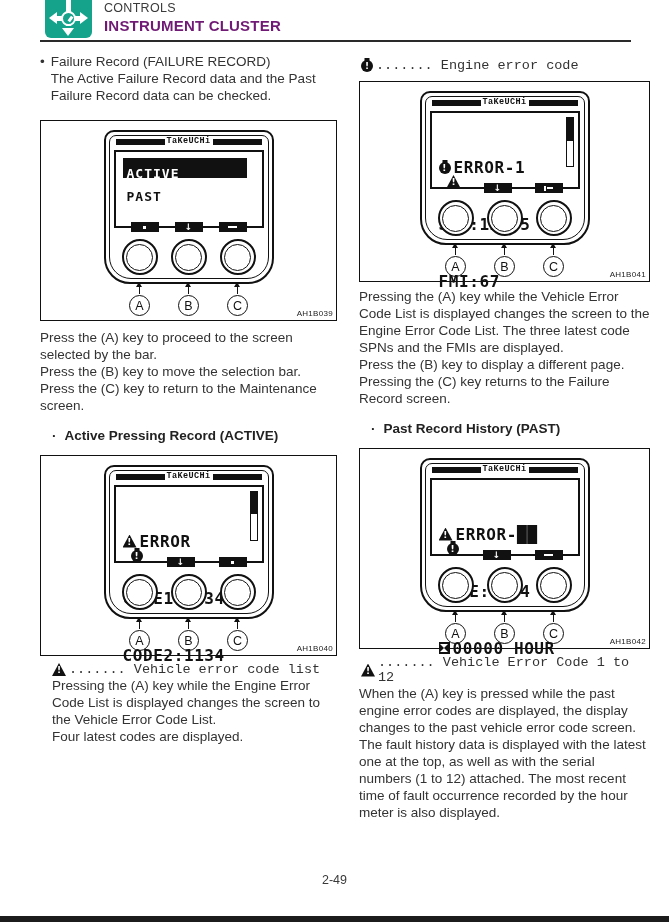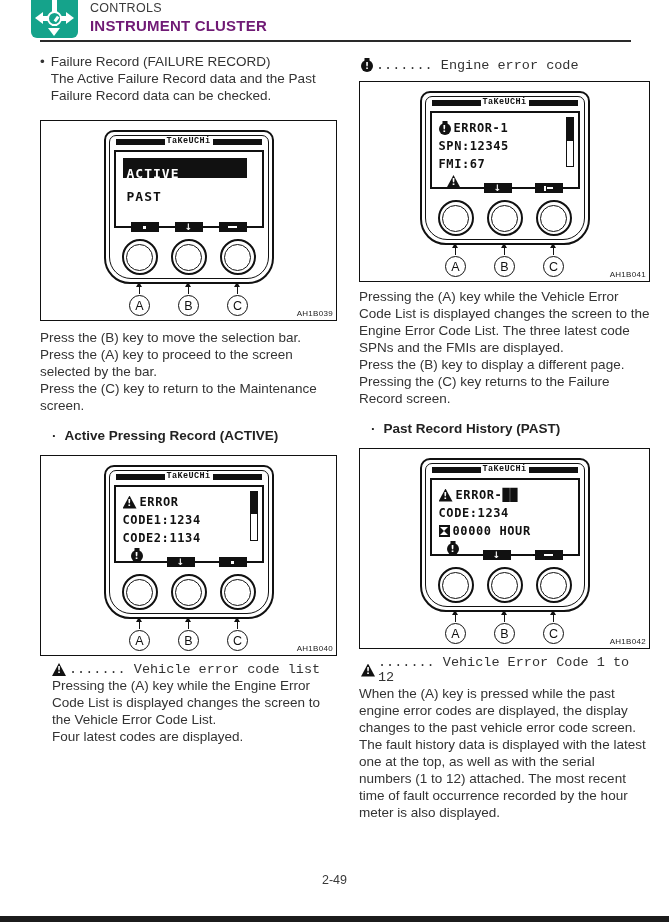--- a/index.html
+++ b/index.html
@@ -1,21 +1,21 @@
 <!DOCTYPE html>
 <html><head>
 <meta charset="utf-8">
 <style>
   * { margin:0; padding:0; box-sizing:border-box; }
   html,body { background:#fff; }
   body { font-family:"Liberation Sans", sans-serif; color:#333; }
   .page { position:relative; width:669px; height:922px; background:#fff; overflow:hidden; }
 
   
-  .hdr { position:absolute; left:31px; top:0; display:flex; gap:12px; }
+  .hdr { position:absolute; left:45px; top:0; display:flex; gap:12px; }
   .hdr-icon { width:47px; height:46px; background:#15a38b; border-radius:6px; position:relative; margin-top:-8px; flex:0 0 auto; }
   .hdr-icon .h-stem { position:absolute; left:11px; right:11px; top:24px; height:5px; background:#fff; }
   .hdr-icon .head { position:absolute; width:0; height:0; }
   .hdr-icon .head-left  { left:4px; top:20px; border-top:6.5px solid transparent; border-bottom:6.5px solid transparent; border-right:8px solid #fff; }
   .hdr-icon .head-right { right:4px; top:20px; border-top:6.5px solid transparent; border-bottom:6.5px solid transparent; border-left:8px solid #fff; }
   .hdr-icon .v-stem { position:absolute; left:21px; width:5px; top:8px; height:26px; background:#fff; }
   .hdr-icon .head-down { left:17px; bottom:2px; border-left:6.5px solid transparent; border-right:6.5px solid transparent; border-top:8px solid #fff; }
   .hdr-icon .gauge { position:absolute; left:16px; top:19px; width:15px; height:15px; border-radius:50%; background:#15a38b; border:2.5px solid #fff; }
   .hdr-icon .needle { position:absolute; left:6px; top:3px; width:3px; height:6px; background:#fff; transform:rotate(35deg); }
   .hdr-text { padding-top:1px; }
@@ -43,21 +43,21 @@
   .device { width:170px; border:2px solid #111; border-radius:10px 10px 26px 26px; padding:4px 6px 6px; position:relative; background:#fff; }
   .device .inner-contour { position:absolute; inset:3px; border:1.2px solid #111; border-radius:7px 7px 22px 22px; pointer-events:none; }
   .logo-row { display:flex; align-items:center; gap:2px; height:9px; margin:1px 4px 4px; position:relative; }
   .logo-bar { flex:1; height:6px; background:#111; }
   .logo-text { font-family:Liberation Mono, monospace; font-weight:bold; font-size:8.5px; letter-spacing:0.4px; color:#111; line-height:1; }
 
   .screen { border:2px solid #111; height:78px; margin:0 2px; position:relative; padding:6px 7px 0; background:#fff;
             font-family:"DejaVu Sans Mono", monospace; font-weight:bold; color:#111; }
   .menu-item { font-size:13px; line-height:16px; height:20px; padding:8px 4px; width:94%; letter-spacing:1px; margin-bottom:3px; }
   .menu-item.selected { background:#111; color:#fff; }
-  .scr-line { display:flex; align-items:center; gap:3px; height:18px; font-size:12px; letter-spacing:0.6px; white-space:nowrap; }
+  .scr-line { display:flex; align-items:center; gap:3px; height:18px; font-size:16px; letter-spacing:0.6px; white-space:nowrap;margin-top:39px; }
   .scrollbar { position:absolute; top:4px; right:4px; width:8px; height:50px; border:1.5px solid #111; background:#fff; }
   .scrollbar .fill { width:100%; background:#111; }
 
   .softkeys { position:absolute; left:0; right:0; bottom:-6px; display:flex; justify-content:space-between; align-items:flex-end; padding:0 15px; }
   .sk-box { width:28px; height:10px; background:#111; color:#fff; display:flex; align-items:center; justify-content:center;
             font-size:9px; line-height:1; font-family:"DejaVu Sans", sans-serif; font-weight:bold; }
   .sk-box .dot { width:3px; height:3px; background:#fff; }
   .sk-box .dash { width:9px; height:2px; background:#fff; }
   .sk-box .ret { display:flex; gap:1.5px; align-items:center; }
   .sk-box .ret .bar { width:2px; height:5px; background:#fff; }
@@ -172,22 +172,22 @@
           </div>
         <div class="letter-col">
             <div class="callout-arrow"></div>
             <div class="letter-circle">C</div>
           </div>
       </div>
       <div class="fig-code">AH1B039</div>
     </div>
 
     <div class="body-text mt8">
+      <div>Press the (A) key to proceed to the screen selected by the bar.</div>
       <div>Press the (B) key to move the selection bar.</div>
-      <div>Press the (A) key to proceed to the screen selected by the bar.</div>
       <div>Press the (C) key to return to the Maintenance screen.</div>
     </div>
 
     <div class="subhead mt14">
       <span class="subdot">·</span>
       <span>Active Pressing Record (ACTIVE)</span>
     </div>
 
     <div class="fig mt12">
       <div class="device">

